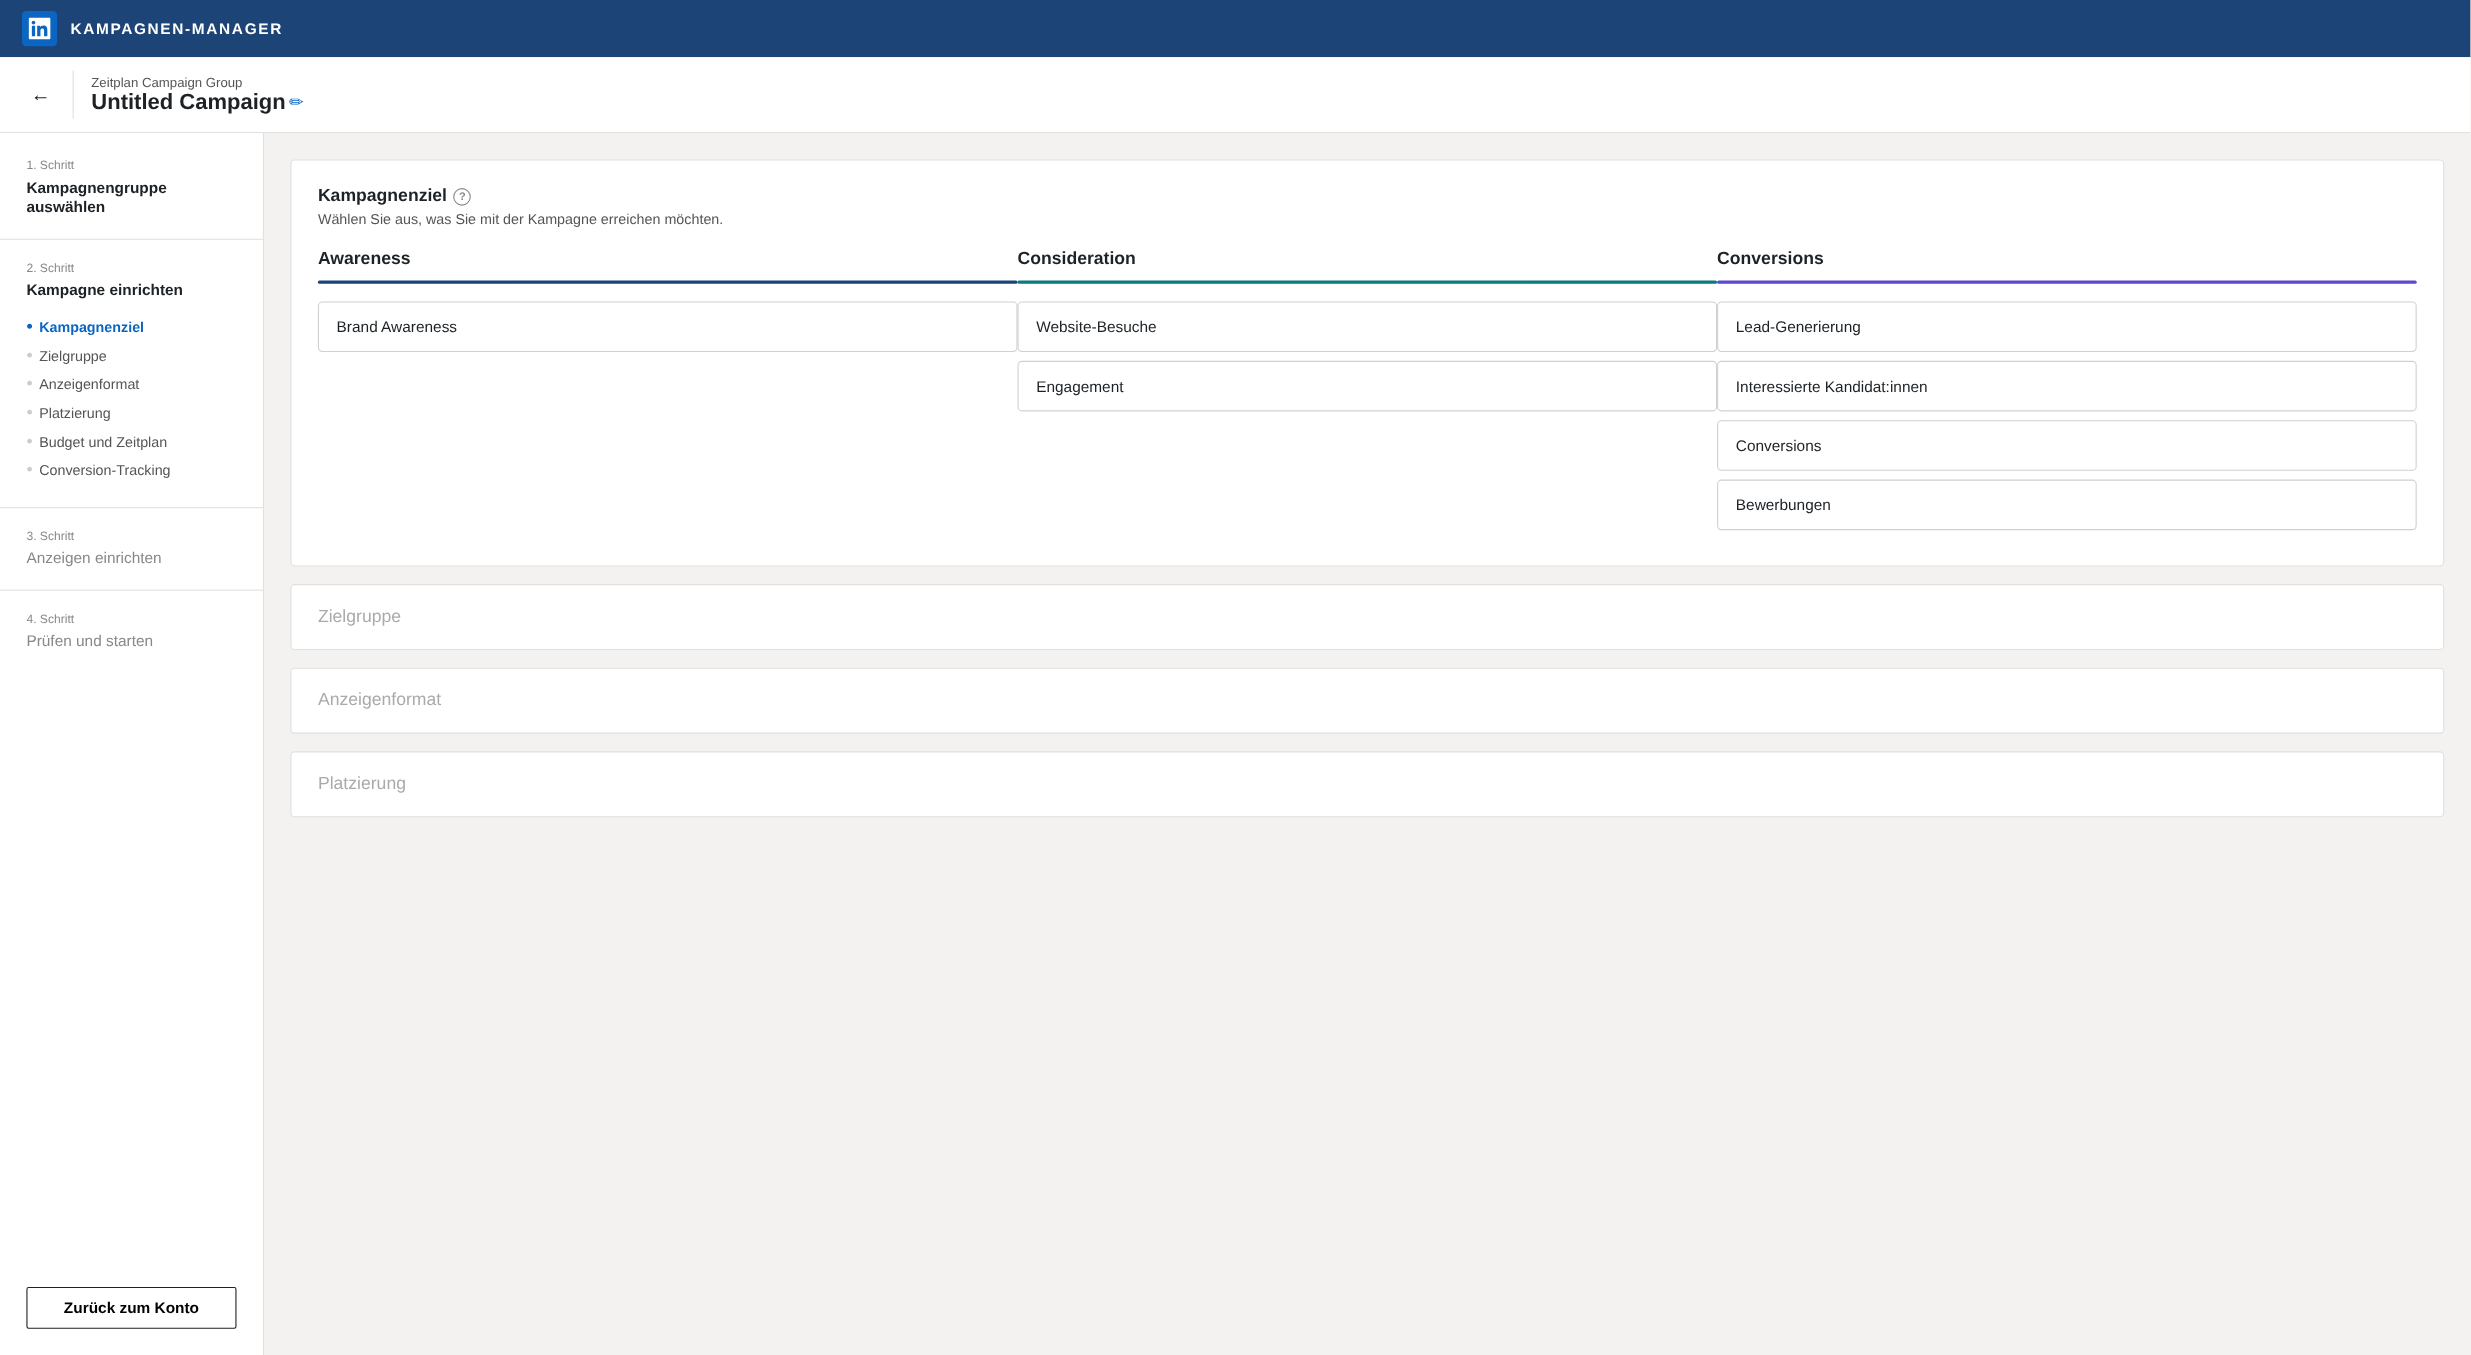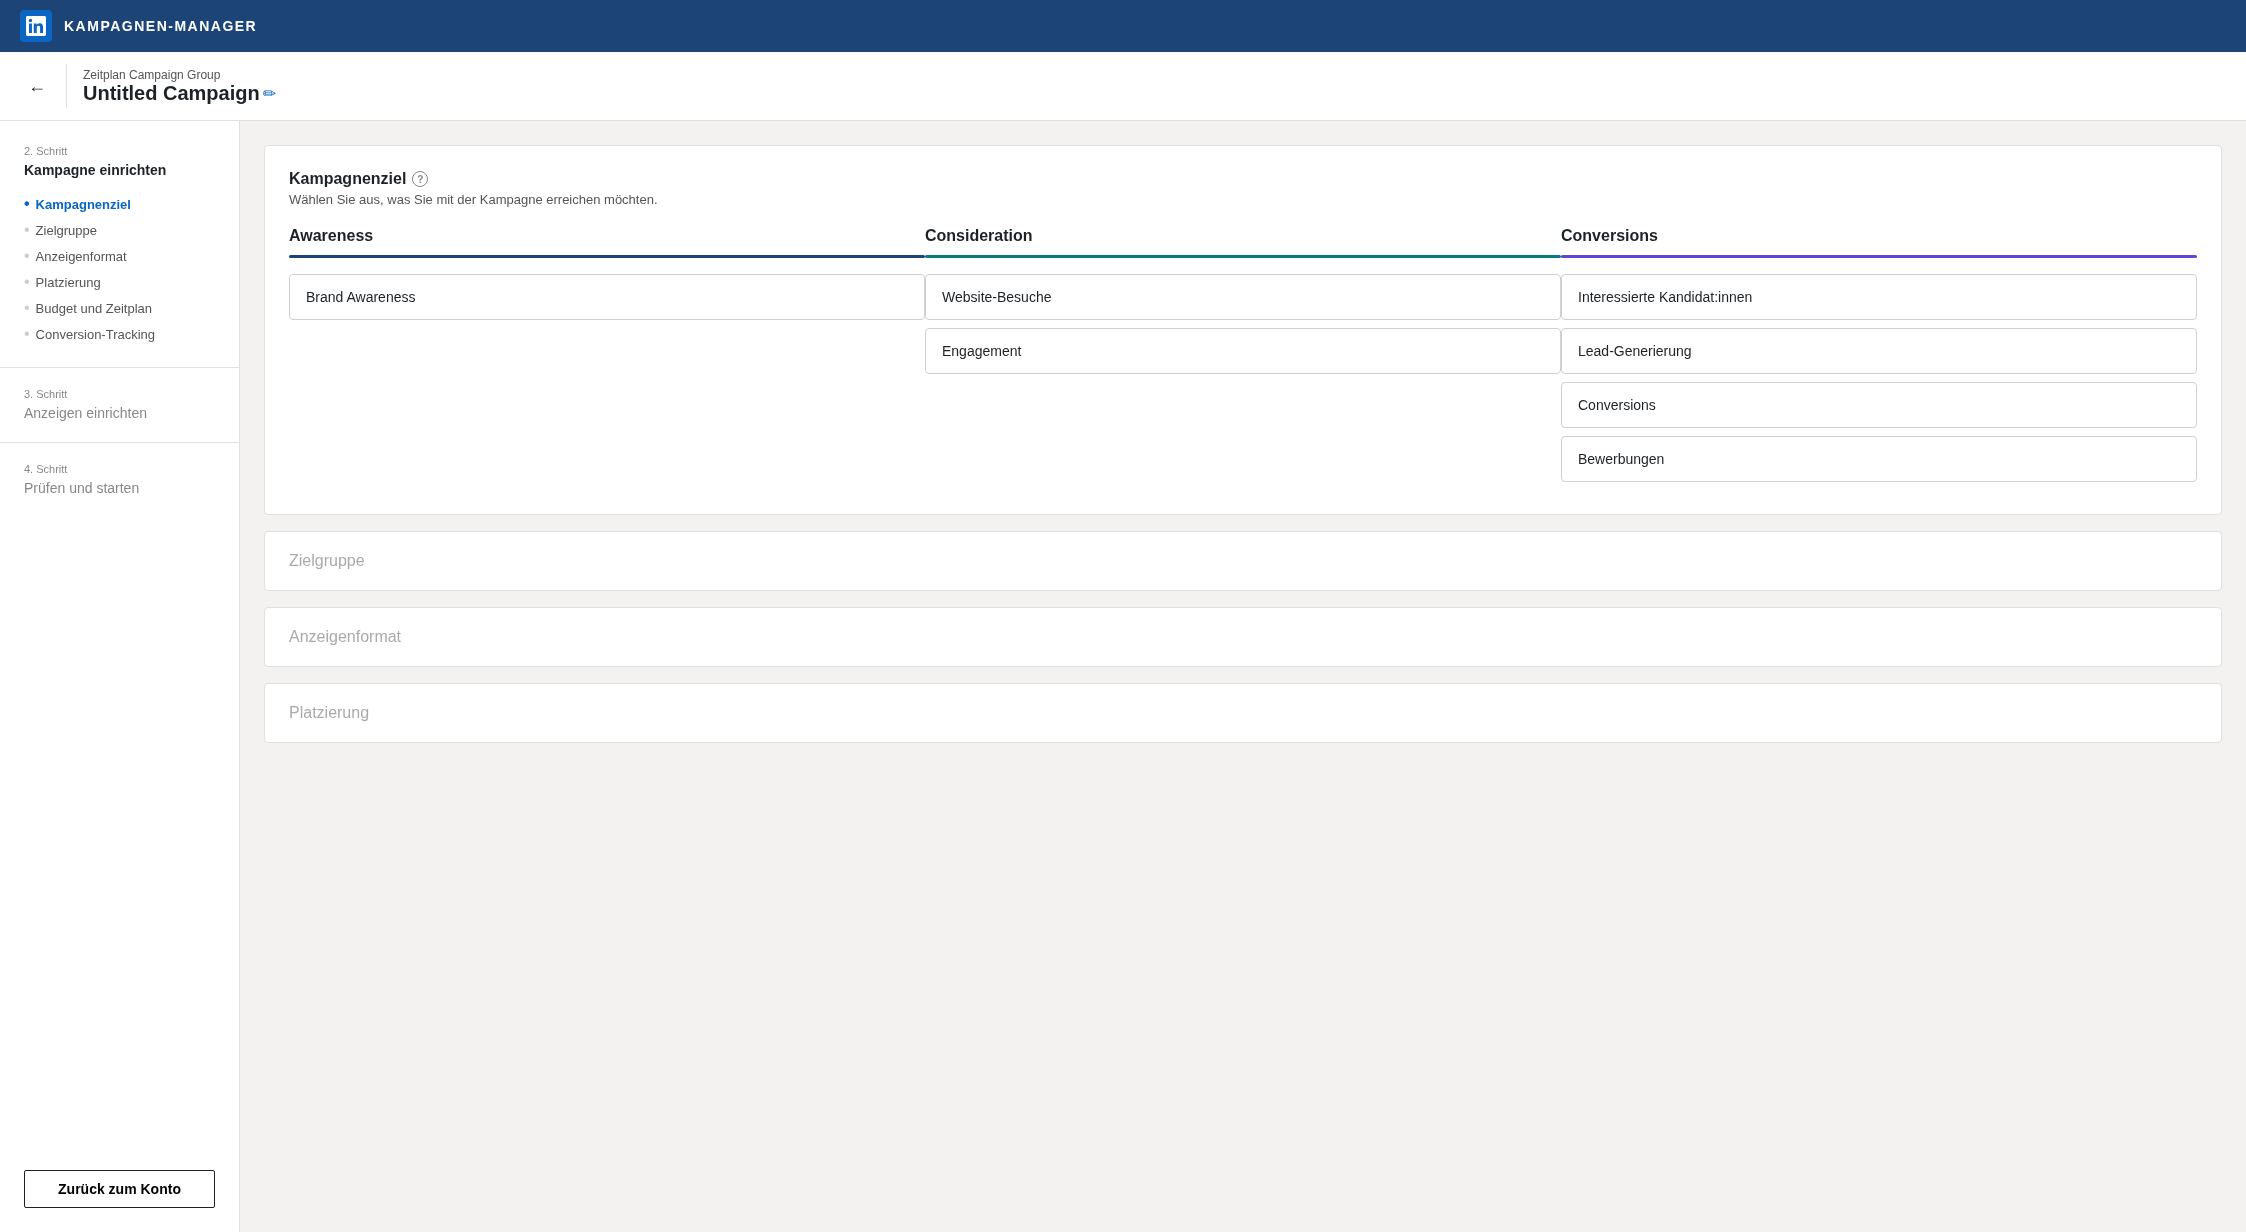--- a/index.html
+++ b/index.html
@@ -205,20 +205,24 @@
       <span class="edit-icon">✏</span>
     </div>
   </div>
 </div>
 
 <div class="main-layout">
 
   <aside class="sidebar-wrapper">
     <div class="sidebar-content">
 
+      <div class="sidebar-section">
+        <div class="step-label">1. Schritt</div>
+        <div class="step-title">Kampagnengruppe auswählen</div>
+      </div>
 
       <div class="sidebar-section">
         <div class="step-label">2. Schritt</div>
         <div class="step-title">Kampagne einrichten</div>
 
         <div class="sidebar-nav" style="padding: 12px 0 0; margin-left: 0;">
           <div class="sidebar-nav-item active">
             <span class="bullet">•</span>
             <span>Kampagnenziel</span>
           </div>
@@ -281,22 +285,22 @@
         <div class="goal-column">
           <div class="goal-column-header">Consideration</div>
           <div class="goal-column-bar bar-consideration"></div>
           <div class="goal-option">Website-Besuche</div>
           <div class="goal-option">Engagement</div>
         </div>
 
         <div class="goal-column">
           <div class="goal-column-header">Conversions</div>
           <div class="goal-column-bar bar-conversions"></div>
+          <div class="goal-option">Lead-Generierung</div>
           <div class="goal-option">Interessierte Kandidat:innen</div>
-          <div class="goal-option">Lead-Generierung</div>
           <div class="goal-option">Conversions</div>
           <div class="goal-option">Bewerbungen</div>
         </div>
 
       </div>
     </div>
 
     <div class="collapsed-card">
       <div class="collapsed-title">Zielgruppe</div>
     </div>

